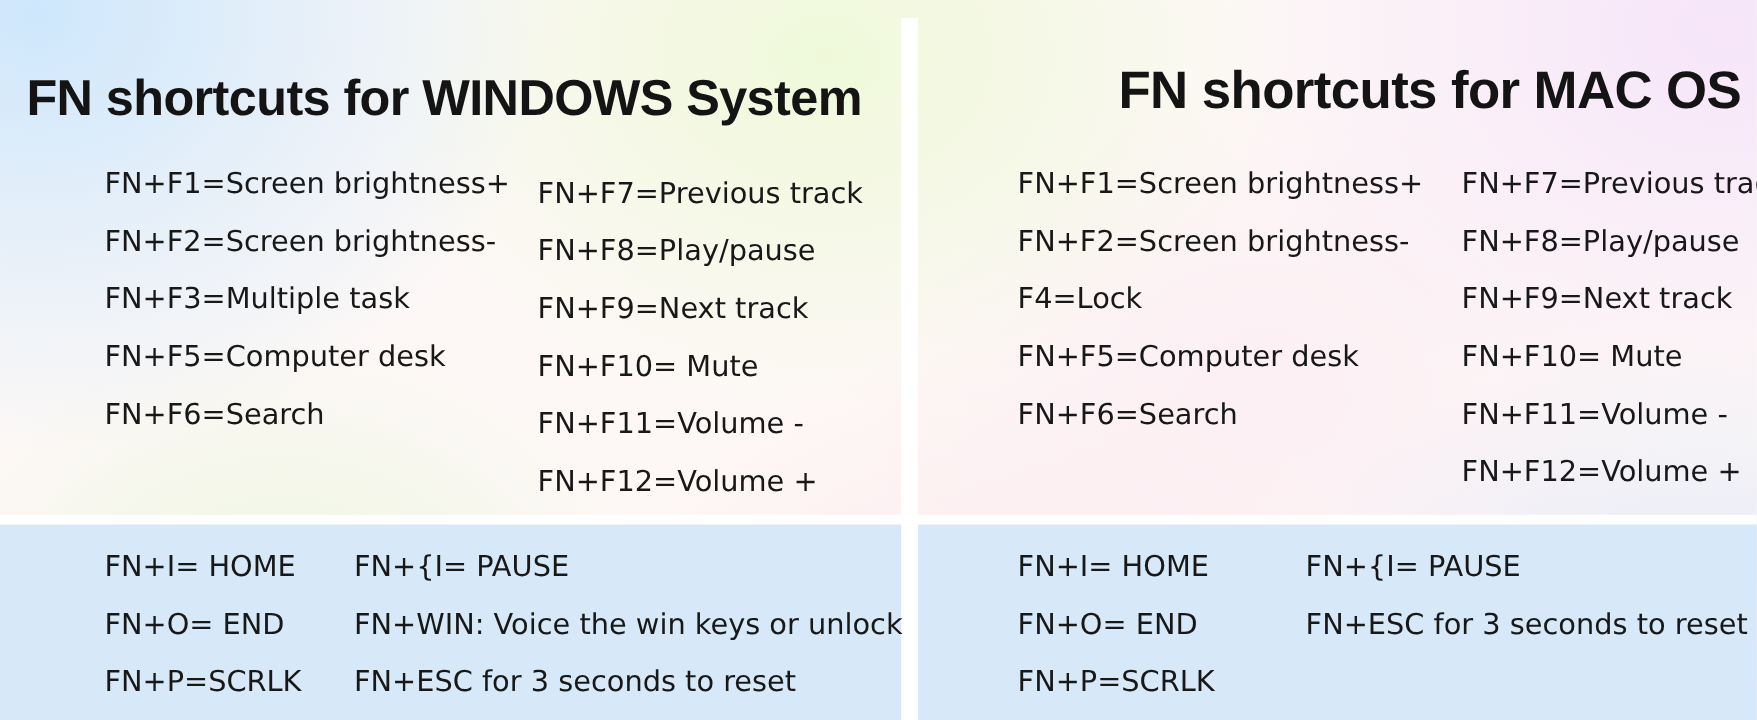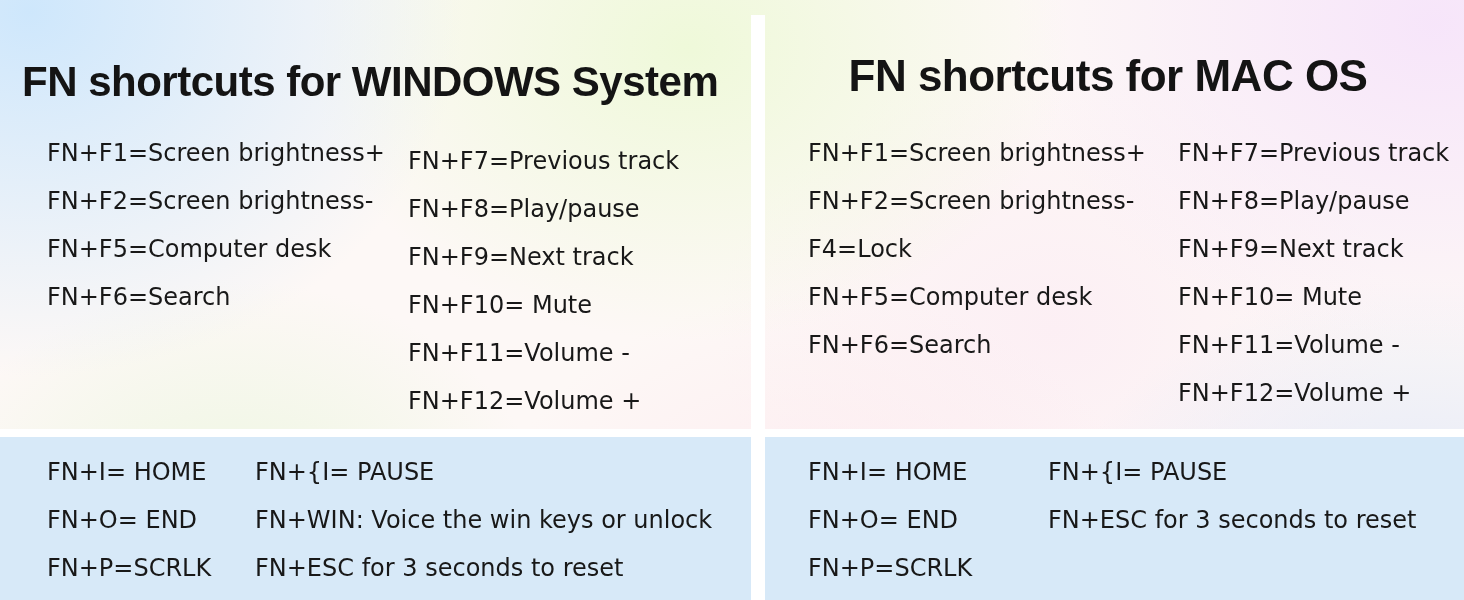--- a/index.html
+++ b/index.html
@@ -33,43 +33,45 @@
     position:absolute; left:751px; top:15px; width:14px; height:585px;
     background:#ffffff;
   }
   .title {
     position:absolute; margin:0;
     font-family:"Liberation Sans", sans-serif;
     font-weight:bold; line-height:1; letter-spacing:-0.5px;
     color:#141414; white-space:nowrap;
   }
   .title-left  { left:22px;  top:61px; font-size:42px; }
-  .title-right { left:765px; top:54px; width:686px; text-align:center; font-size:44px; }
+  .title-right { left:765px; top:54px; width:686px; text-align:right; font-size:44px; }
   .col { position:absolute; }
   .col .row {
     height:48px; line-height:48px;
     font-size:24px; white-space:nowrap;
     color:#181818;
+    margin-left:40px;
   }
 </style>
 </head>
 <body>
 
 <div class="canvas">
 
   <div class="bluebox bluebox-left"></div>
   <div class="bluebox bluebox-right"></div>
   <div class="hband"></div>
   <div class="vband"></div>
 
   <section class="panel">
     <h1 class="title title-left">FN shortcuts for WINDOWS System</h1>
     <div class="col" style="left:47px;  top:129px;">
         <div class="row">FN+F1=Screen brightness+</div>
         <div class="row">FN+F2=Screen brightness-</div>
+        <div class="row">FN+F3=Multiple task</div>
         <div class="row">FN+F5=Computer desk</div>
         <div class="row">FN+F6=Search</div>
       </div>
     <div class="col" style="left:408px; top:137px;">
         <div class="row">FN+F7=Previous track</div>
         <div class="row">FN+F8=Play/pause</div>
         <div class="row">FN+F9=Next track</div>
         <div class="row">FN+F10= Mute</div>
         <div class="row">FN+F11=Volume -</div>
         <div class="row">FN+F12=Volume +</div>

